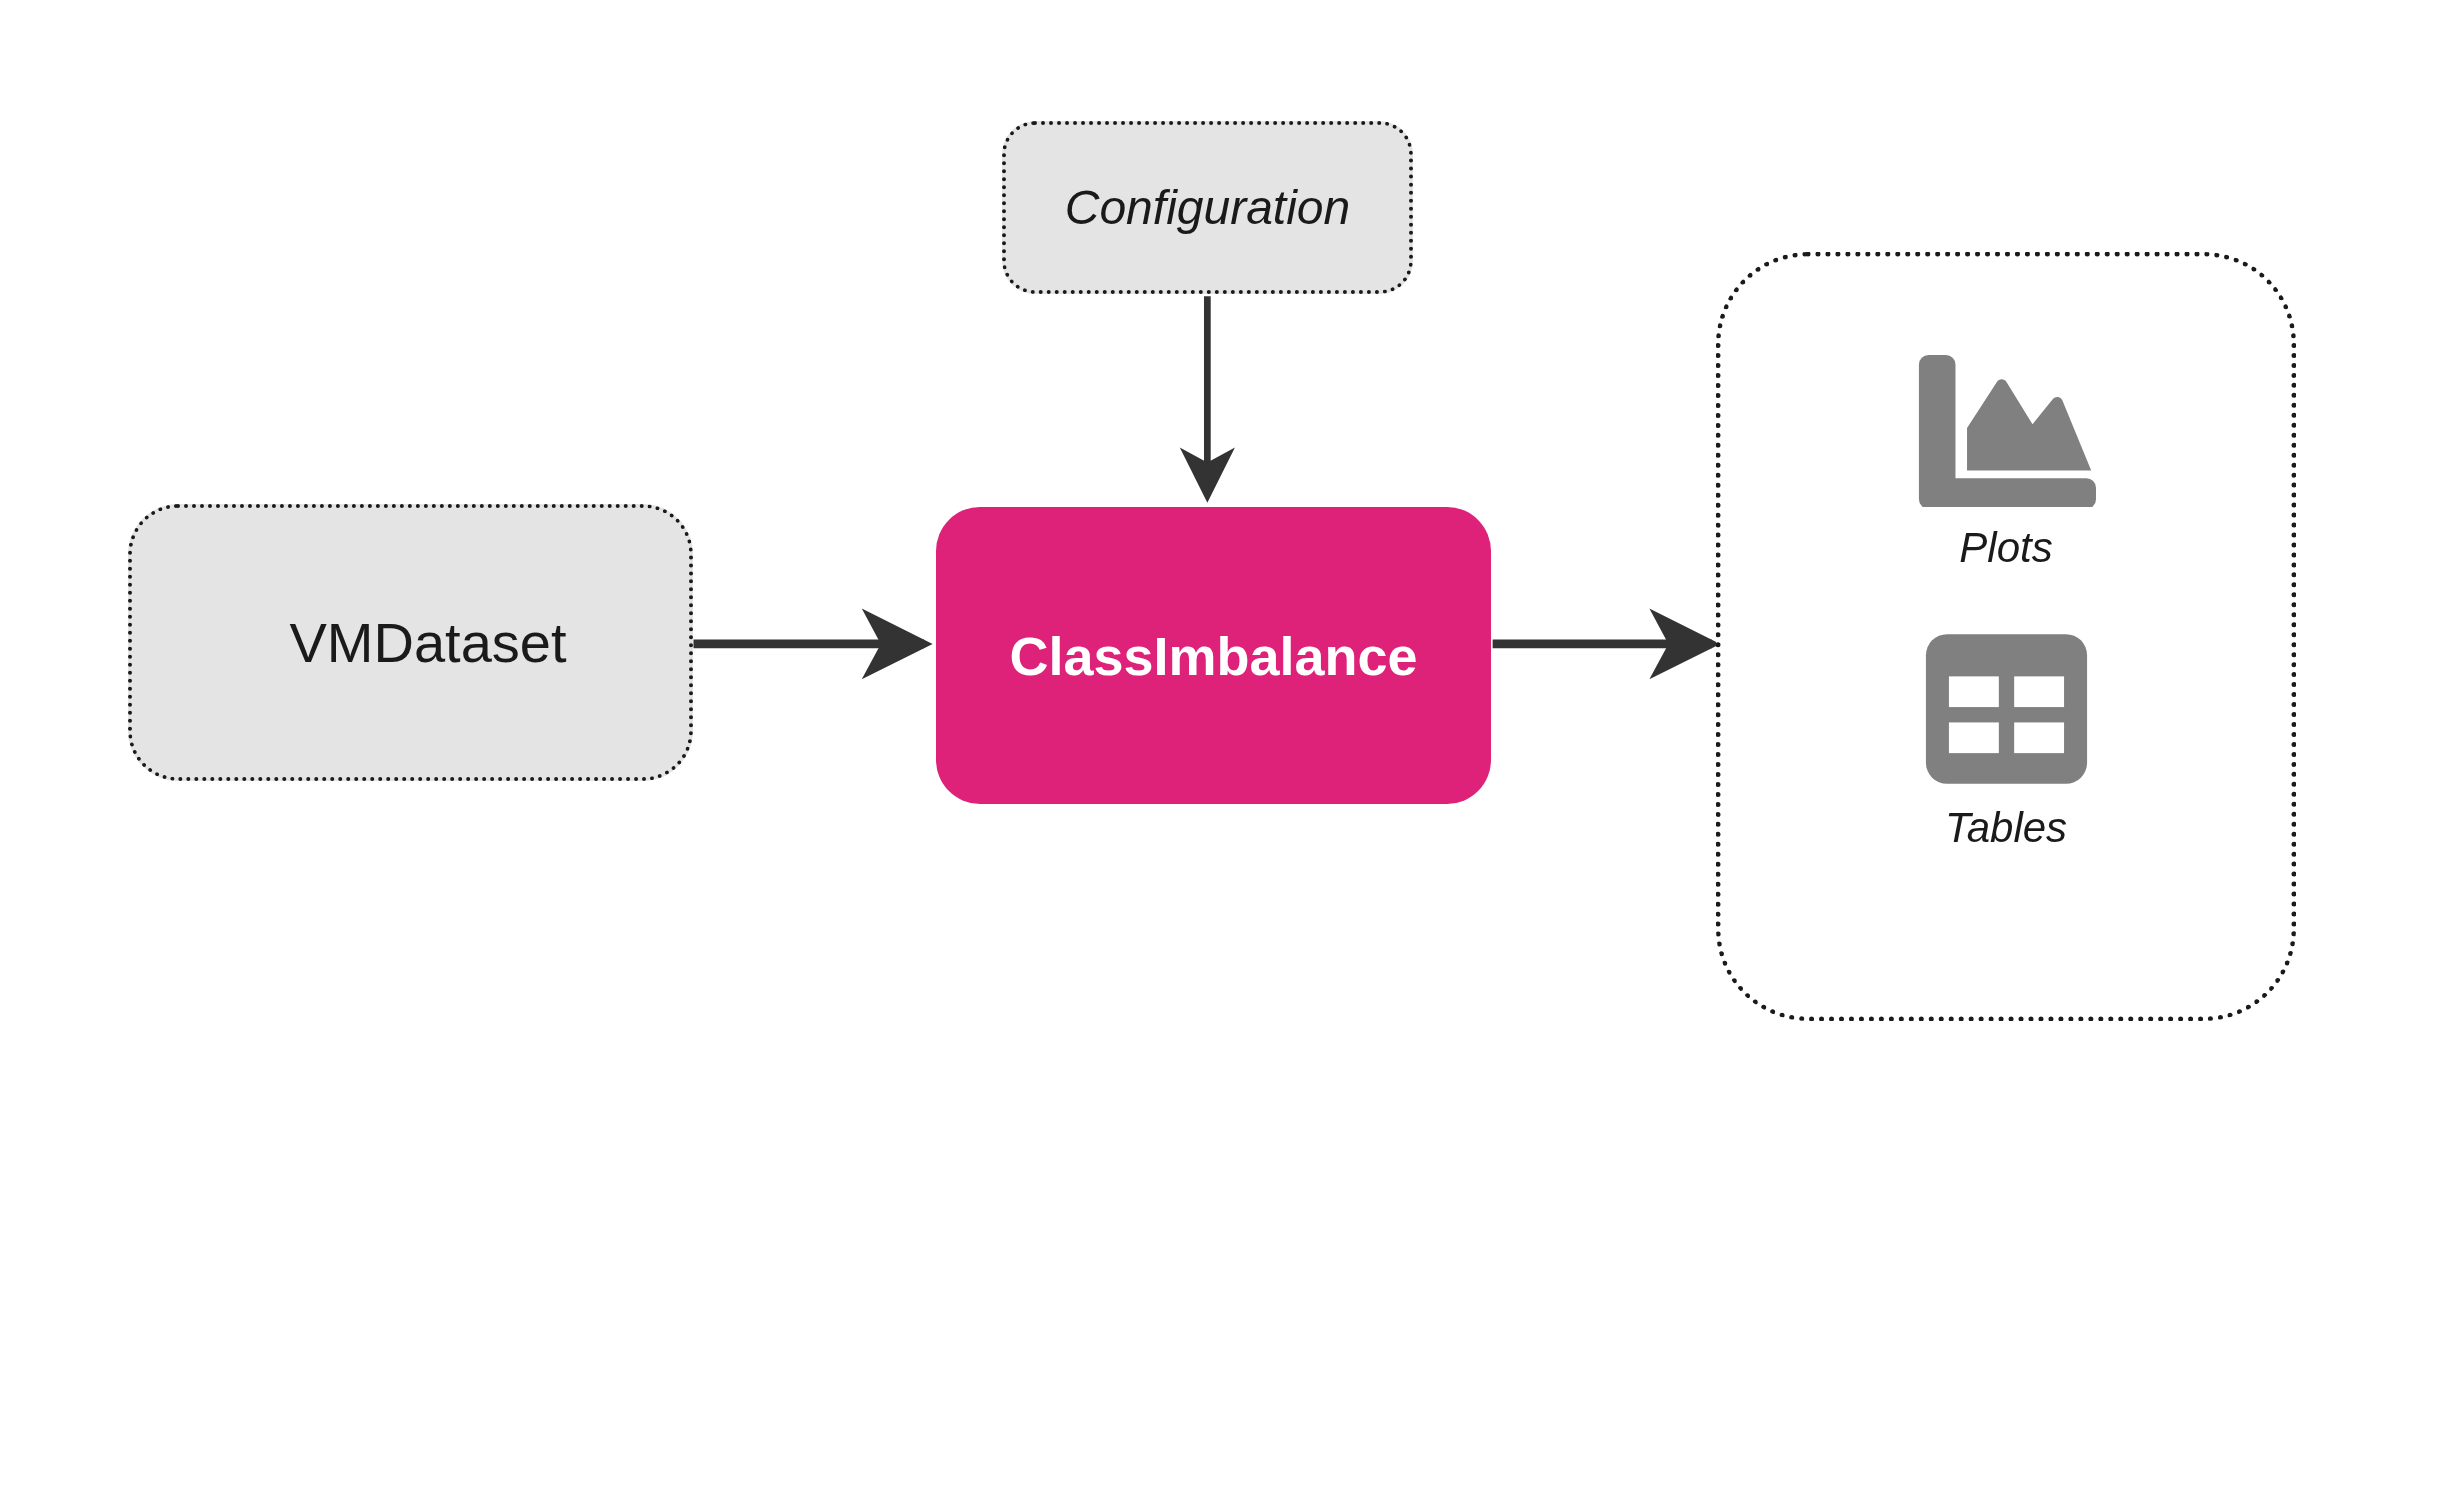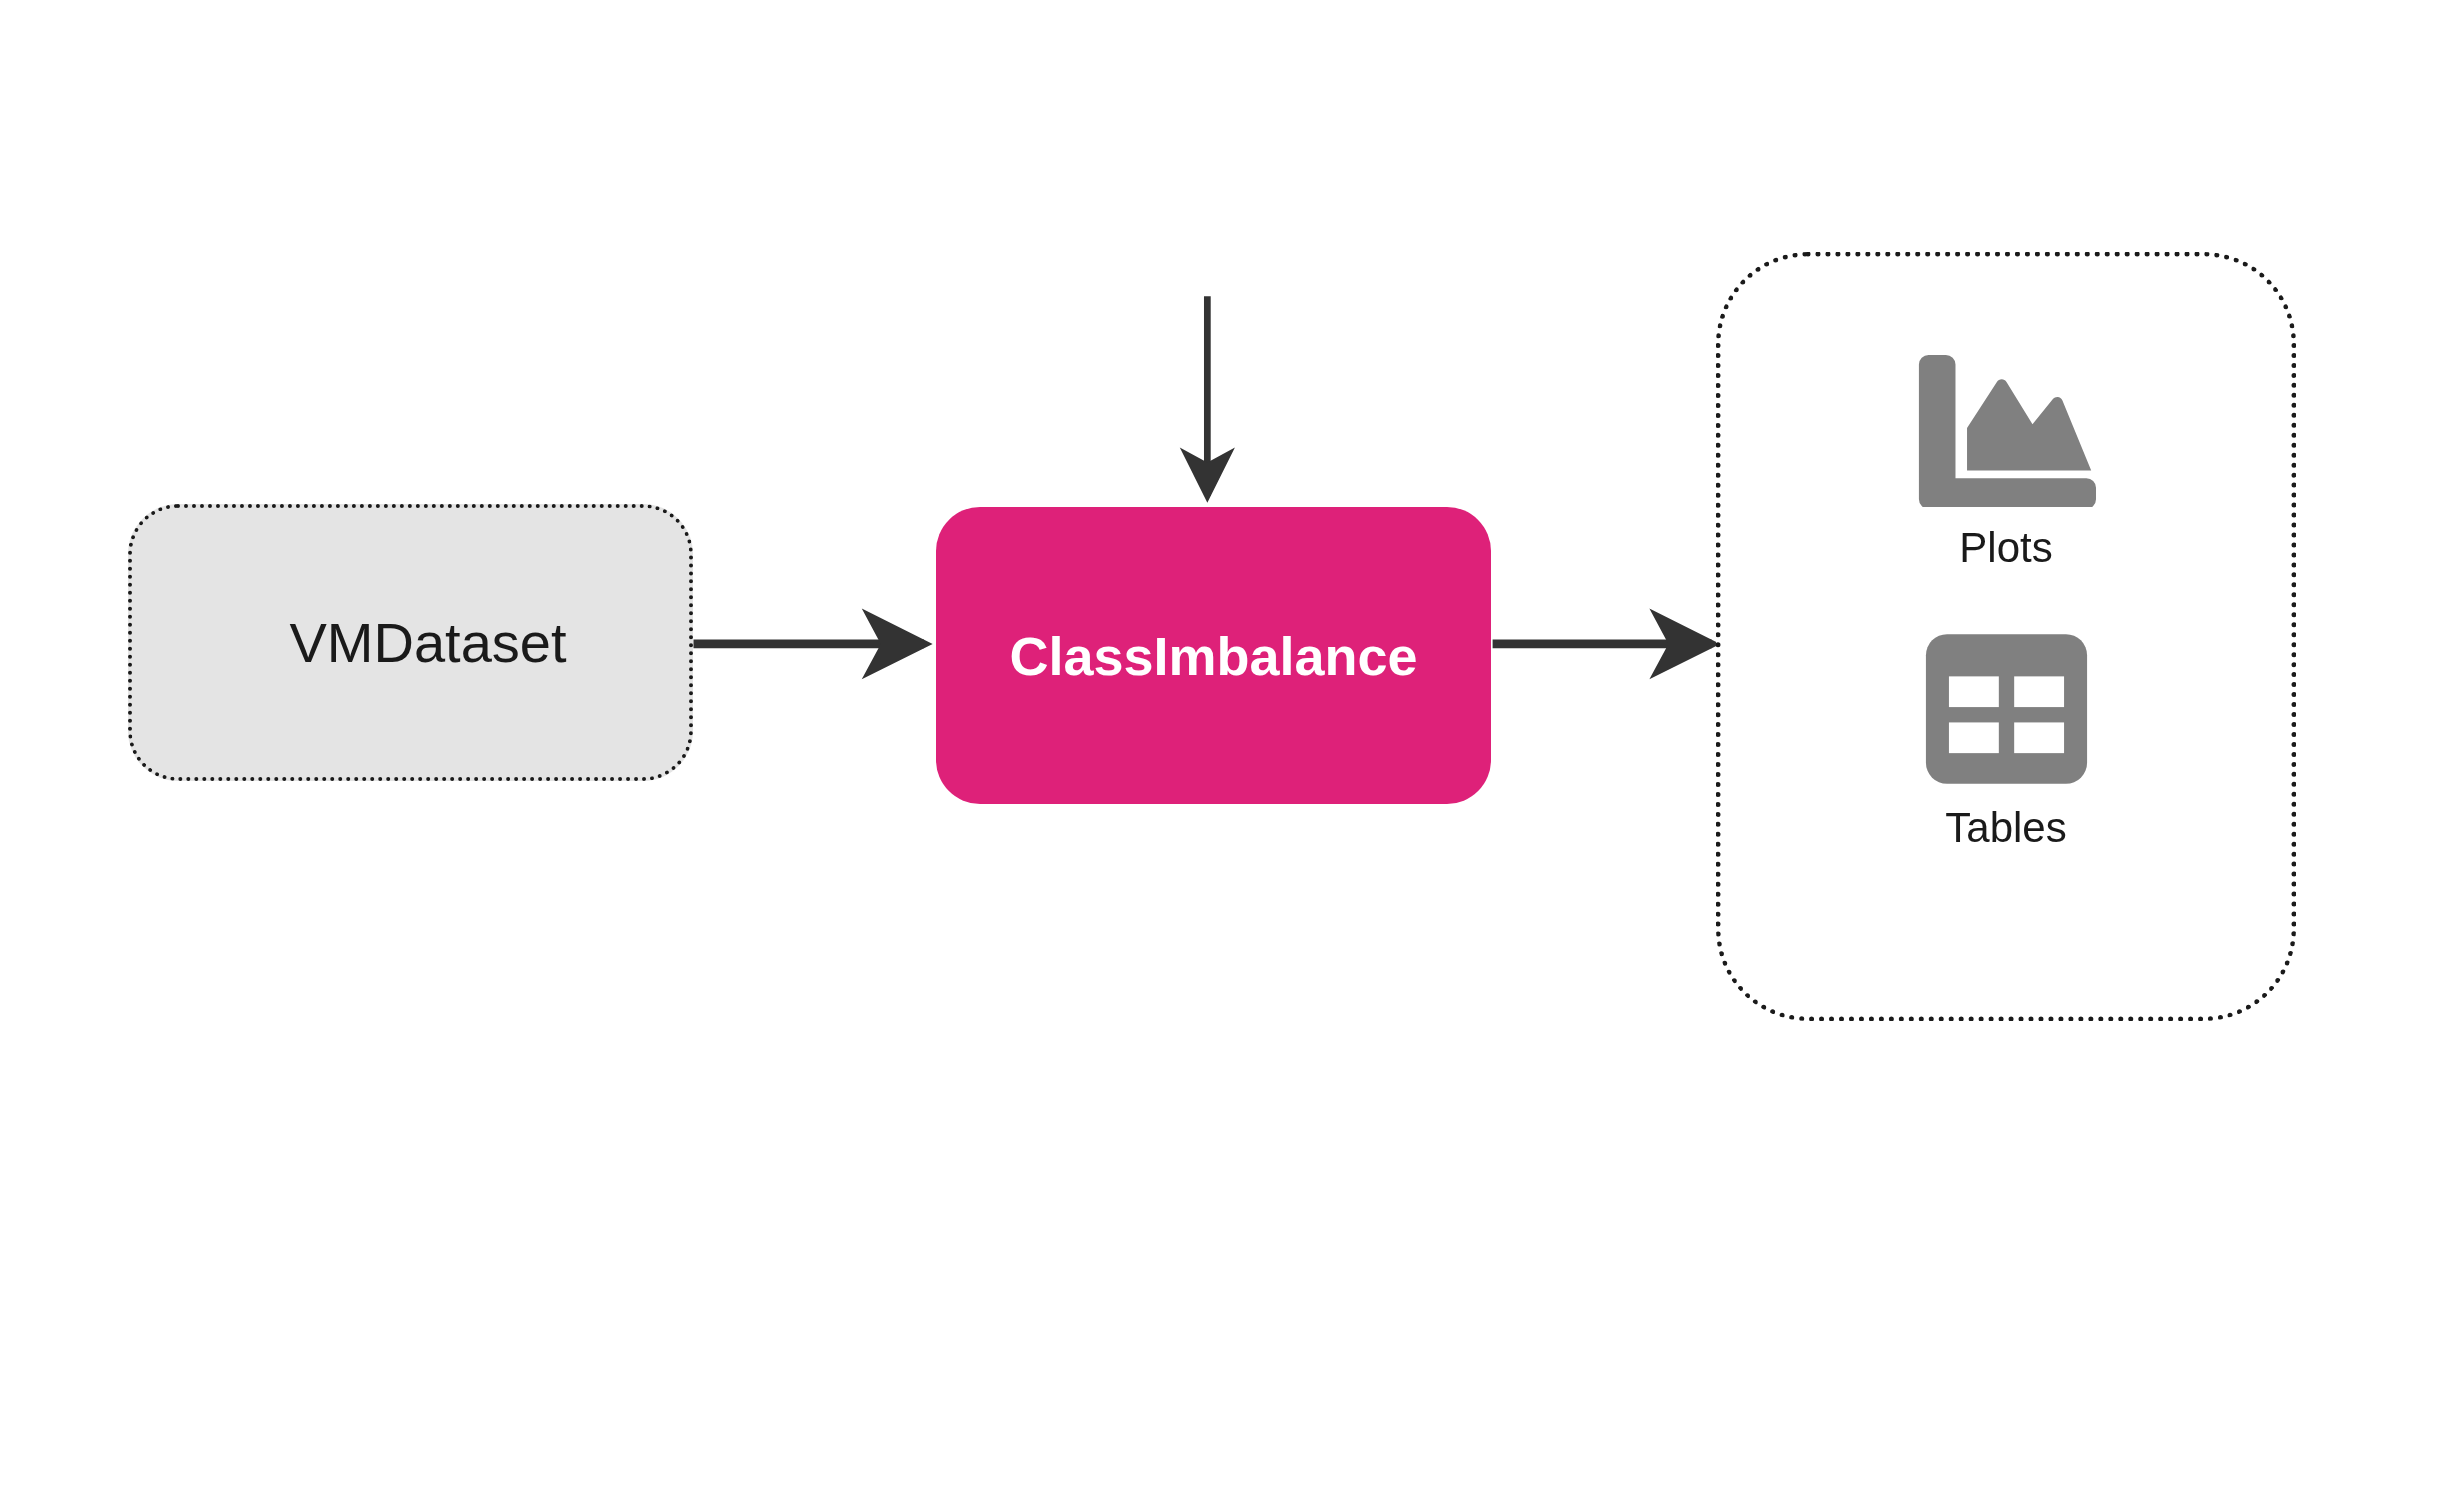--- a/index.html
+++ b/index.html
@@ -99,20 +99,21 @@
     padding-top: 96px;
   }
   .artifact {
     display: flex;
     flex-direction: column;
     align-items: center;
   }
   #artifact-plots { margin-bottom: 60px; }
   .artifact-label {
     font-size: 42px;
+    font-style: italic;
     color: #1a1a1a;
     margin-top: 13.4px;
   }
   .artifact-icon { display: block; }
 
   
   #artifacts-caption {
     position: absolute;
     left: 1633px;
     top: 1064px;
@@ -162,20 +163,23 @@
 
     <line x1="722" y1="670" x2="962" y2="670" stroke="#333333" stroke-width="9" marker-end="url(#arrowhead)"></line>
 
     <line x1="1554" y1="670" x2="1782" y2="670" stroke="#333333" stroke-width="9" marker-end="url(#arrowhead)"></line>
   </svg>
 
   <div class="node node-dotted" id="vmdataset-node">
     <span class="node-label">VMDataset</span>
   </div>
 
+  <div class="node node-dotted" id="configuration-node">
+    <span class="node-label">Configuration</span>
+  </div>
 
   <div class="node" id="classimbalance-node">
     <span class="node-label">ClassImbalance</span>
   </div>
 
   <div id="artifacts-panel">
 
     <div class="artifact" id="artifact-plots">
       <span class="artifact-icon">
         <svg width="183" height="154" viewBox="0 0 190 160" xmlns="http://www.w3.org/2000/svg">

